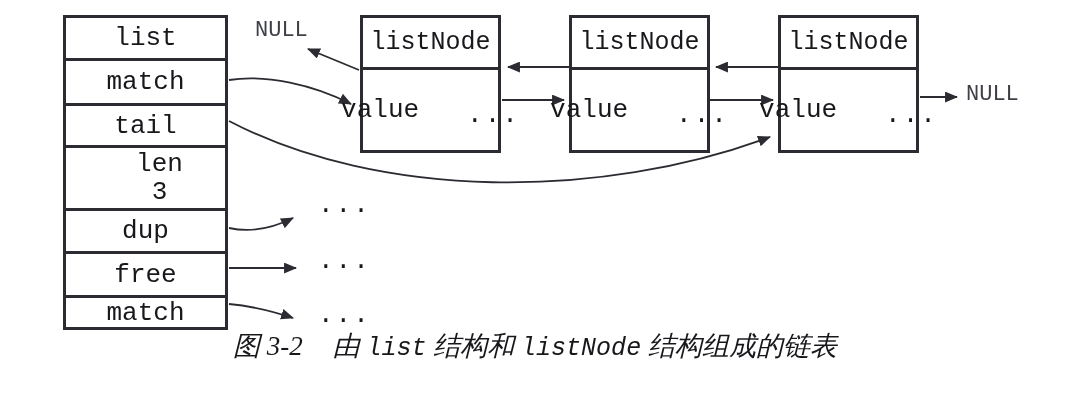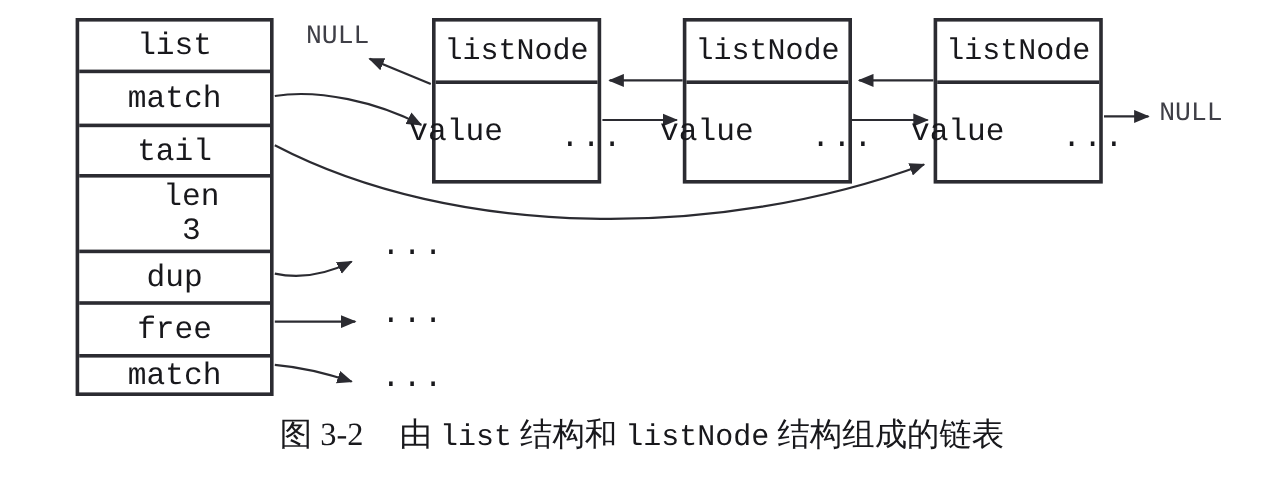--- a/index.html
+++ b/index.html
@@ -59,23 +59,23 @@
   .null-prev{left:255px; top:18px;}
   .null-next{left:966px; top:82px;}
 
   .dots-row{
     position:absolute; left:318px; font-size:26px; line-height:26px;
     letter-spacing:2px; color:var(--text);
   }
   .dots-dup{top:192px;} .dots-free{top:248px;} .dots-match{top:302px;}
 
   .caption{
-    position:absolute; left:0; top:344px; width:1070px; text-align:center;
+    position:absolute; left:0; top:328px; width:1070px; text-align:center;
     font-family:"Liberation Serif","DejaVu Serif",serif;
-    font-size:27px; color:var(--text); white-space:nowrap;
+    font-size:27px; color:var(--text); white-space:nowrap;font-style:italic;
   }
   .caption .fignum{margin-right:30px;}
   .caption .code{font-family:"Liberation Mono","DejaVu Sans Mono",monospace;font-size:25px;}
 </style>
 </head>
 <body>
 
 <div class="canvas">
 
   <svg class="arrows" viewBox="0 0 1070 410" xmlns="http://www.w3.org/2000/svg">

